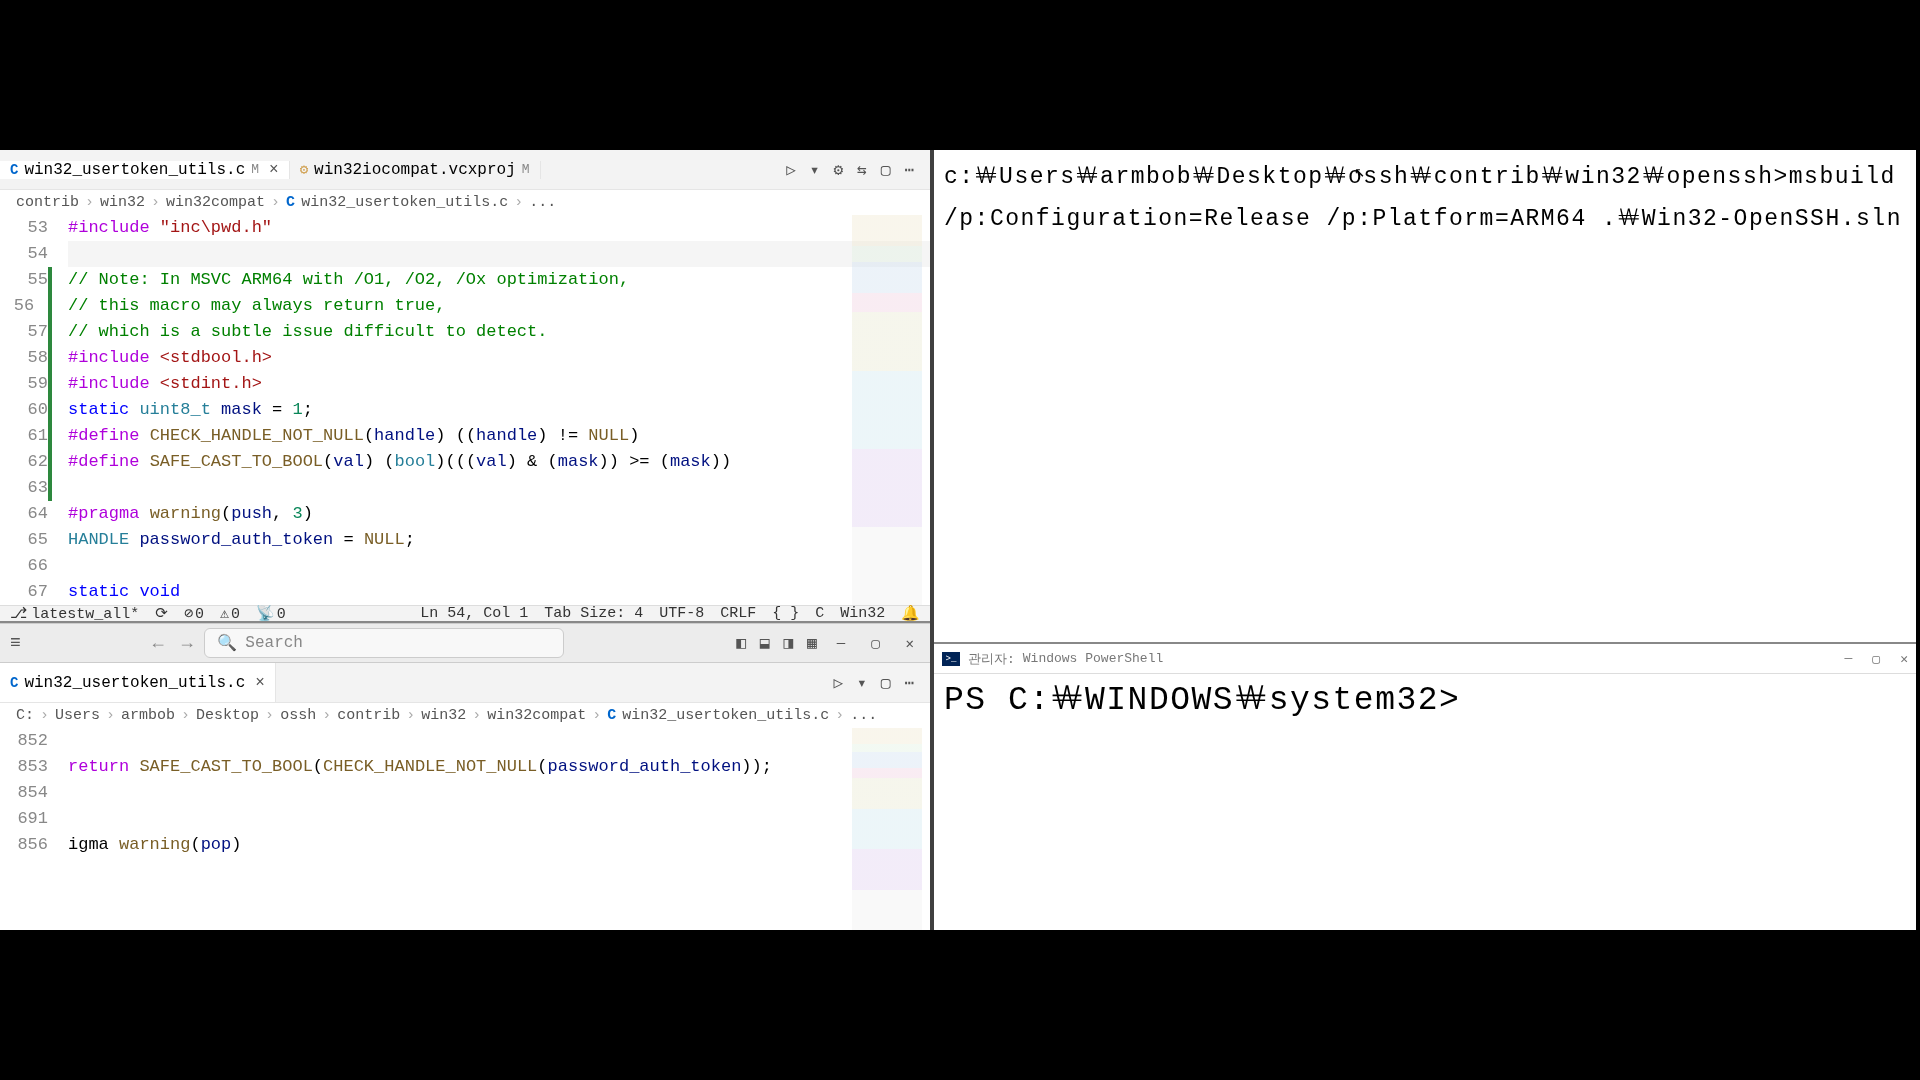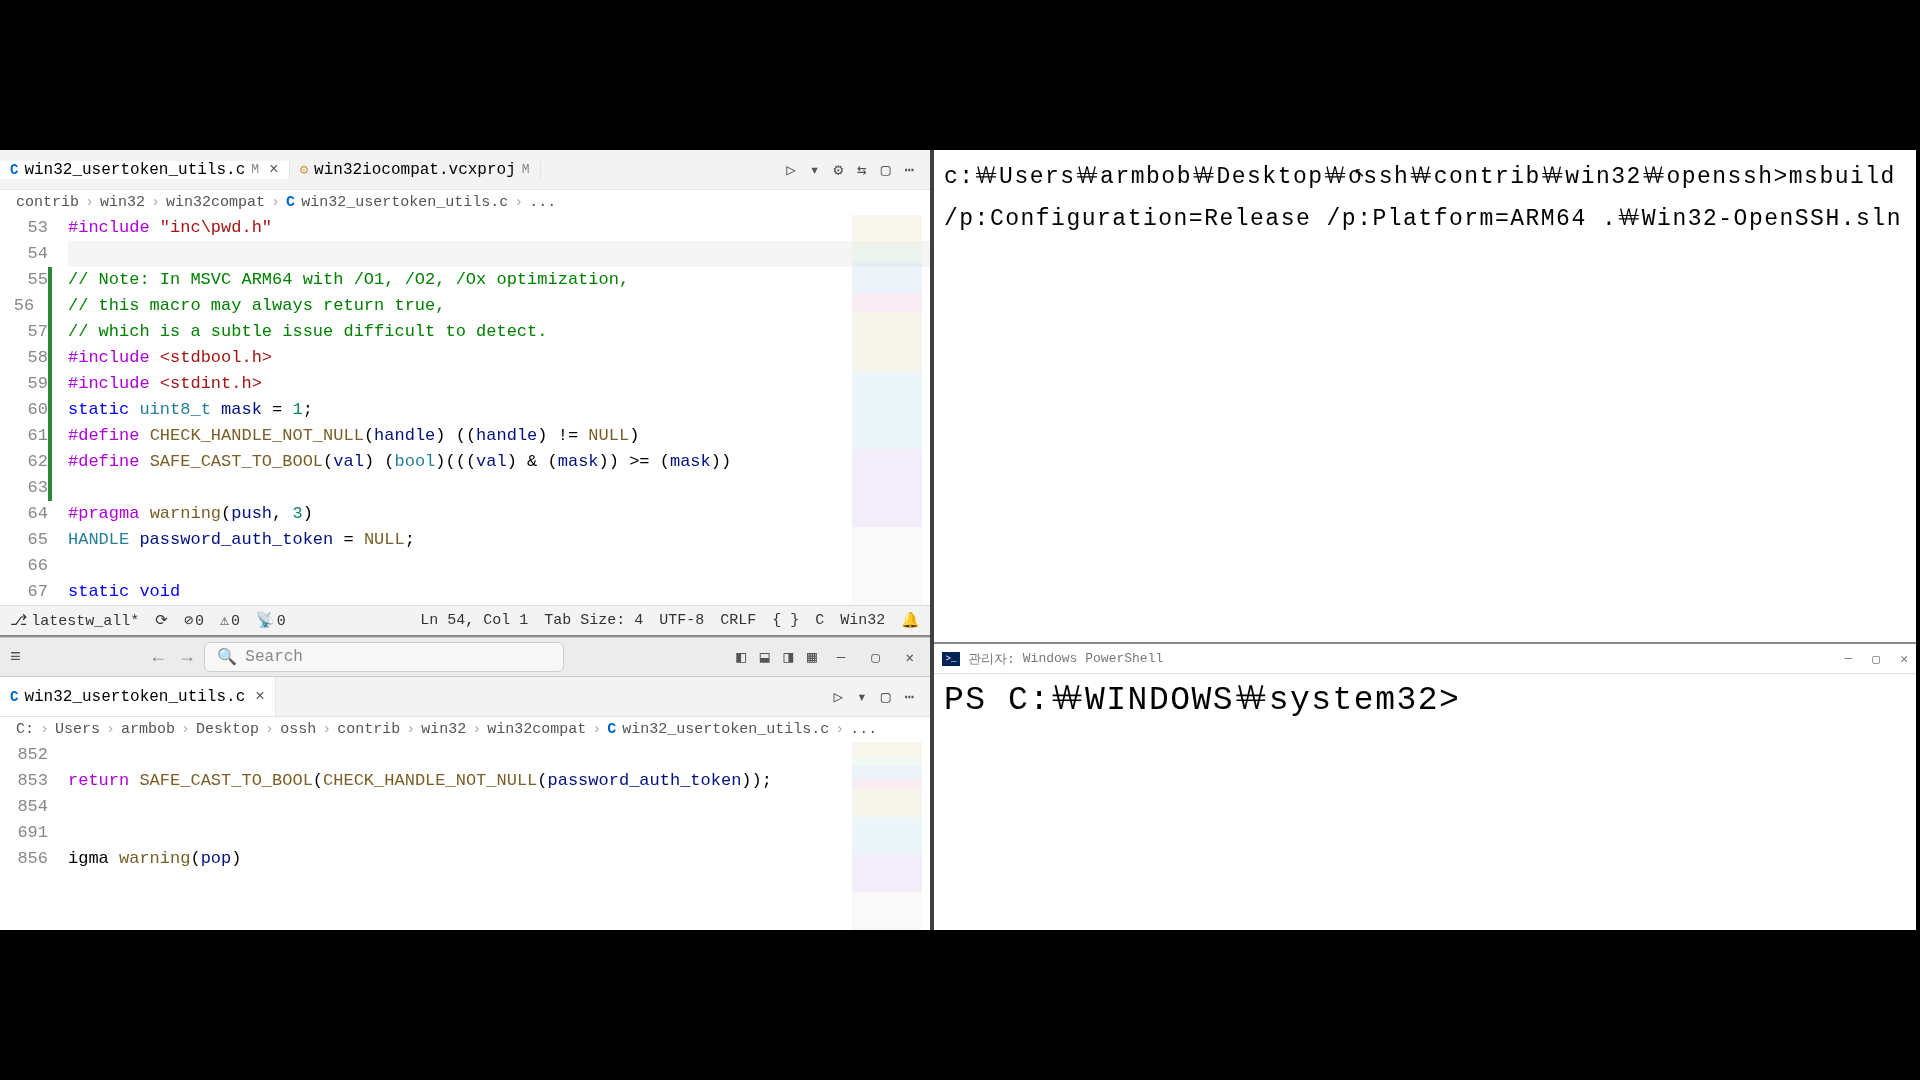--- a/index.html
+++ b/index.html
@@ -47,21 +47,21 @@
 .minimap { position: absolute; right: 8px; top: 0; width: 70px; height: 100%; background: linear-gradient(to bottom, 
   #f0e8d0 0%, #f0e8d0 8%, 
   #e0f0e0 8%, #e0f0e0 12%,
   #d0e0f0 12%, #d0e0f0 20%,
   #f0d0e0 20%, #f0d0e0 25%,
   #e8e8d0 25%, #e8e8d0 40%,
   #d0e8f0 40%, #d0e8f0 60%,
   #e0d0f0 60%, #e0d0f0 80%,
   #f0f0f0 80%, #f0f0f0 100%); opacity: 0.4; }
 
-.statusbar { display: flex; align-items: center; background: #f3f3f3; height: 30px; font-size: 15px; color: #333; padding: 0 10px; gap: 16px; border-top: 1px solid #ddd; }
+.statusbar { display: flex; align-items: center; background: #f3f3f3; height: 16px; font-size: 15px; color: #333; padding: 0 10px; gap: 16px; border-top: 1px solid #ddd; }
 .statusbar .branch-ico::before { content: '⎇'; margin-right: 4px; }
 .statusbar .sync::before { content: '⟳'; }
 .statusbar .err::before { content: '⊘'; margin-right: 2px; }
 .statusbar .warn::before { content: '⚠'; margin-right: 2px; }
 .statusbar .port::before { content: '📡'; margin-right: 2px; }
 .statusbar .spacer { flex: 1; }
 .statusbar .bell::before { content: '🔔'; }
 
 
 .mid-toolbar { display: flex; align-items: center; background: #ececec; height: 40px; border-top: 1px solid #ccc; border-bottom: 1px solid #ccc; padding: 0 10px; gap: 12px; }

